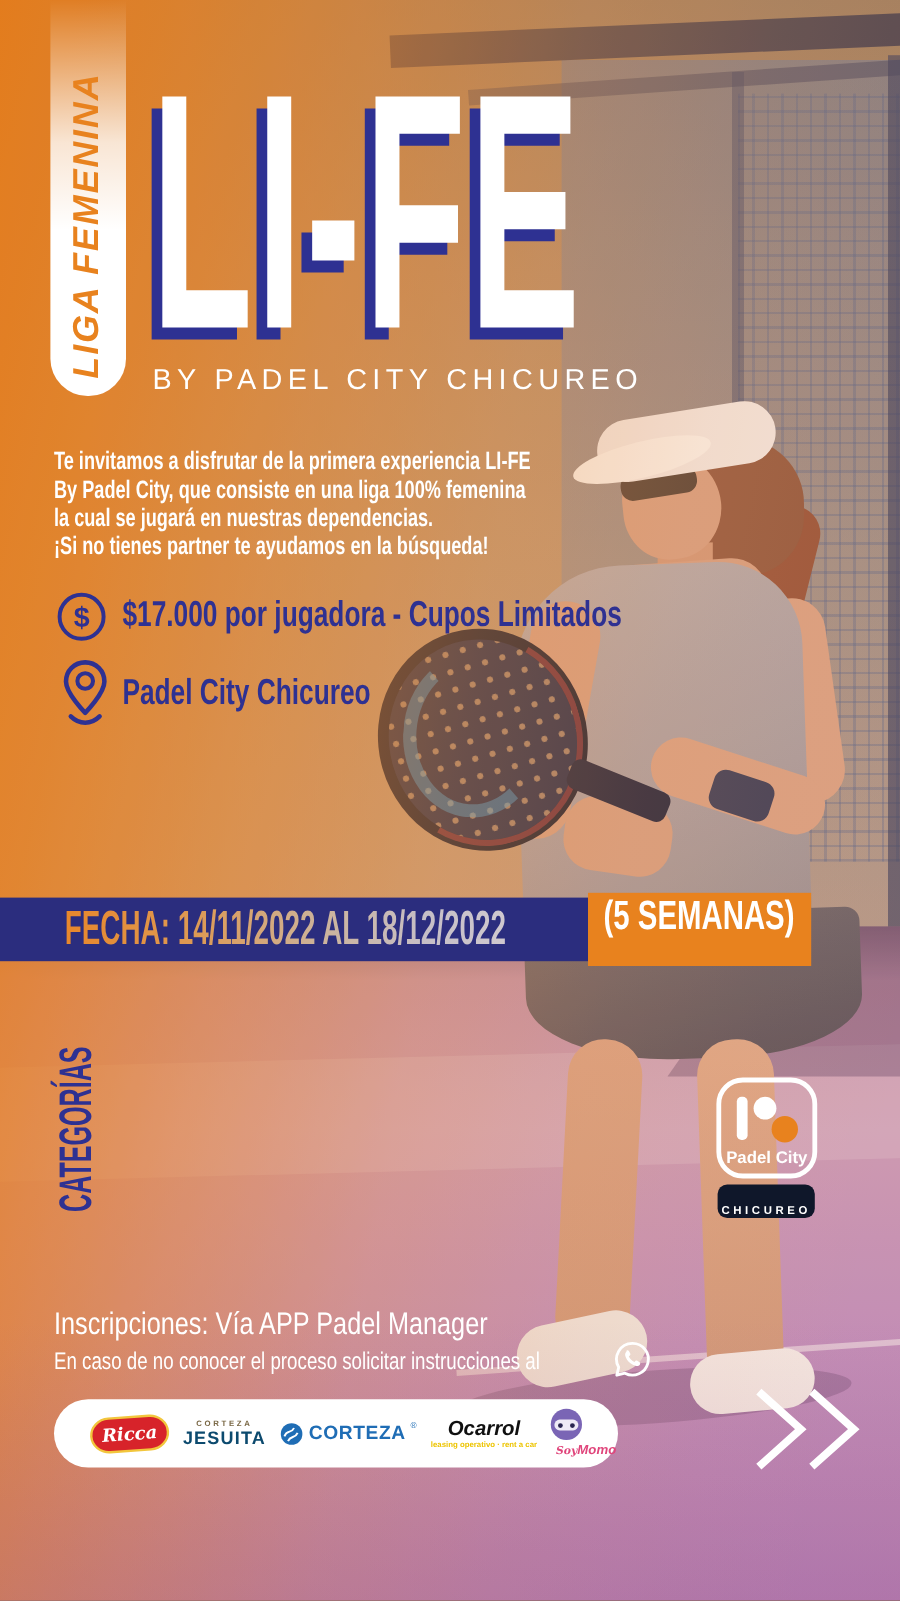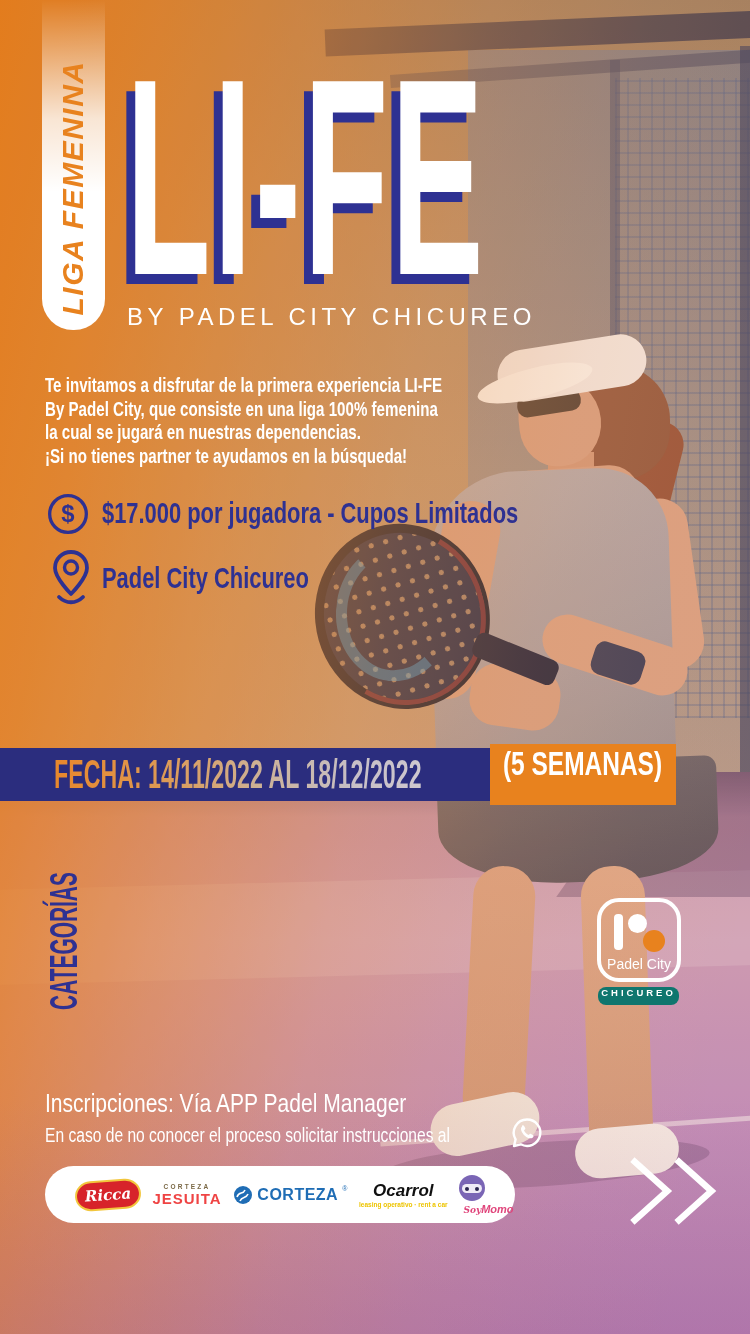--- a/index.html
+++ b/index.html
@@ -99,40 +99,40 @@
   .cat-label{left:64px;top:941px;transform:translate(-50%,-50%) rotate(-90deg) scaleX(.55);
     font-size:38px;font-weight:bold;color:#2e3192;white-space:nowrap;}
   .cat-list{left:92px;top:876px;}
   .cat-list div{position:static;display:block;font-size:28.5px;font-weight:bold;line-height:35px;color:#fff;
     transform:scaleX(.78);transform-origin:left top;white-space:nowrap;}
 
   .club-logo{left:597px;top:898px;width:84px;height:84px;border:4px solid #fff;border-radius:22px;}
   .cl-bar{left:13px;top:12px;width:9px;height:36px;background:#fff;border-radius:4px;}
   .cl-dot-w{left:27px;top:12px;width:19px;height:19px;background:#fff;border-radius:50%;}
   .cl-dot-o{left:42px;top:28px;width:22px;height:22px;background:#e8821e;border-radius:50%;}
-  .cl-name{left:0;top:54px;width:76px;text-align:center;font-size:14px;font-weight:normal;color:#fff;white-space:nowrap;}
-  .club-pill{left:598px;top:987px;width:81px;height:18px;background:#0f766e;border-radius:8px;
-    display:flex;align-items:flex-start;justify-content:center;}
+  .cl-name{left:0;top:54px;width:76px;text-align:center;font-size:14px;font-weight:bold;color:#fff;white-space:nowrap;}
+  .club-pill{left:598px;top:987px;width:81px;height:28px;background:#0f172a;border-radius:8px;
+    display:flex;align-items:flex-end;justify-content:center;}
   .club-pill span{position:static;font-size:9.5px;font-weight:bold;letter-spacing:3px;color:#fff;white-space:nowrap;}
 
   .reg1{left:45px;top:1088px;font-size:26px;color:#fff;transform:scaleX(.81);transform-origin:left top;white-space:nowrap;}
   .reg2{left:45px;top:1124px;font-size:20px;color:#fff;transform:scaleX(.78);transform-origin:left top;white-space:nowrap;}
   .icon-wa{left:510px;top:1116px;width:34px;height:34px;}
   .reg-phone{left:551px;top:1123px;font-size:22px;color:#fff;white-space:nowrap;}
 
   .sponsors{left:45px;top:1166px;width:470px;height:57px;background:#fff;border-radius:29px;
     display:flex;align-items:center;justify-content:space-evenly;padding:0 18px;}
   .sponsors>*{position:static;}
   .sp-ricca{width:66px;height:30px;background:#d7232a;border:2px solid #f2c63c;border-radius:16px/50%;
     transform:rotate(-4deg);display:flex;align-items:center;justify-content:center;flex:none;}
   .sp-ricca span{position:static;font-family:"DejaVu Serif",serif;font-style:italic;font-weight:bold;
     font-size:15px;color:#fff;}
   .sp-jesuita{text-align:center;flex:none;}
   .sp-jesuita .top{position:static;display:block;font-size:6.5px;letter-spacing:2.2px;color:#7a6845;font-weight:bold;}
-  .sp-jesuita .name{position:static;display:block;font-size:15px;font-weight:bold;letter-spacing:1px;color:#ef4444;}
+  .sp-jesuita .name{position:static;display:block;font-size:15px;font-weight:bold;letter-spacing:1px;color:#0c4a6e;}
   .sp-takeya{display:flex;align-items:center;gap:4px;flex:none;}
   .sp-takeya svg{position:static;}
   .sp-takeya .name{position:static;font-size:16px;font-weight:bold;letter-spacing:.5px;color:#1f6db5;}
   .sp-takeya .mark{position:static;font-size:7px;color:#1f6db5;align-self:flex-start;}
   .sp-ocarrol{text-align:center;flex:none;}
   .sp-ocarrol .name{position:static;display:block;font-size:17px;font-weight:bold;font-style:italic;color:#101010;}
   .sp-ocarrol .tagline{position:static;display:block;font-size:6.5px;font-weight:bold;color:#edc400;}
   .sp-momo{text-align:center;flex:none;}
   .sp-momo .face{position:static;display:inline-block;width:26px;height:26px;border-radius:50%;background:#7a65b5;
     position:relative;}

